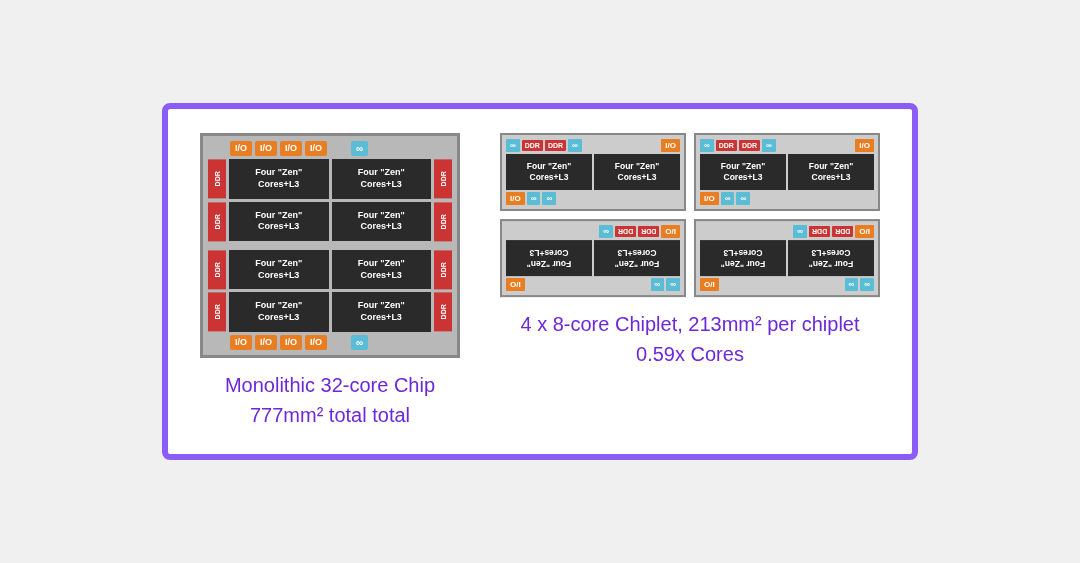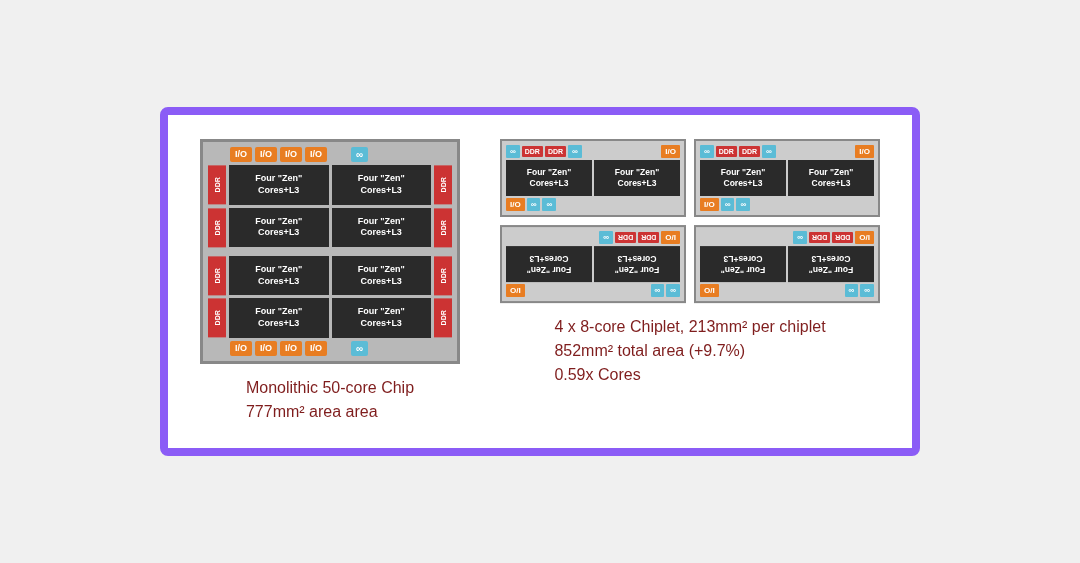--- a/index.html
+++ b/index.html
@@ -7,39 +7,40 @@
       background: #f0f0f0;
       width: 1080px;
       height: 563px;
       display: flex;
       align-items: center;
       justify-content: center;
       font-family: Arial, sans-serif;
     }
     .container {
       background: white;
-      border: 8px solid #8b5cf6;
+      border: 6px solid #8b5cf6;
       border-radius: 8px;
       padding: 24px 32px;
       display: flex;
       gap: 40px;
       align-items: flex-start;
     }
 
     
     .chip-section {
       display: flex;
       flex-direction: column;
       align-items: center;
       gap: 12px;
     }
     .chip-label {
-      font-size: 16px;
+      text-align: center;
+      font-size: 20px;
       line-height: 1.5;
-      color: #7f1d1d;
+      color: #6d28d9;
     }
     .io-tag {
       background: #e87d22;
       color: white;
       font-size: 9px;
       font-weight: bold;
       padding: 2px 5px;
       border-radius: 2px;
       text-align: center;
     }
@@ -259,22 +260,22 @@
         <div class="io-tag">I/O</div>
         <div class="io-tag">I/O</div>
         <div class="io-tag">I/O</div>
         <div style="width:18px"></div>
         <div class="inf-tag">∞</div>
       </div>
 
     </div>
 
     <div class="chip-label">
-      <div>Monolithic 50-core Chip</div>
-      <div>777mm² area area</div>
+      <div>Monolithic 32-core Chip</div>
+      <div>777mm² total total</div>
     </div>
   </div>
 
   <div class="chip-section">
 
     <div class="chiplet-grid">
 
       <div class="chiplet-die">
         <div class="chiplet-top-row">
           <div class="small-inf">∞</div>
@@ -350,19 +351,18 @@
           <div class="small-ddr">DDR</div>
           <div class="small-ddr">DDR</div>
           <div class="small-inf">∞</div>
         </div>
       </div>
 
     </div>
 
     <div class="chip-label">
       <div>4 x 8-core Chiplet, 213mm² per chiplet</div>
-      <div>852mm² total area (+9.7%)</div>
       <div>0.59x Cores</div>
     </div>
 
   </div>
 
 </div>
 
 </body></html>

